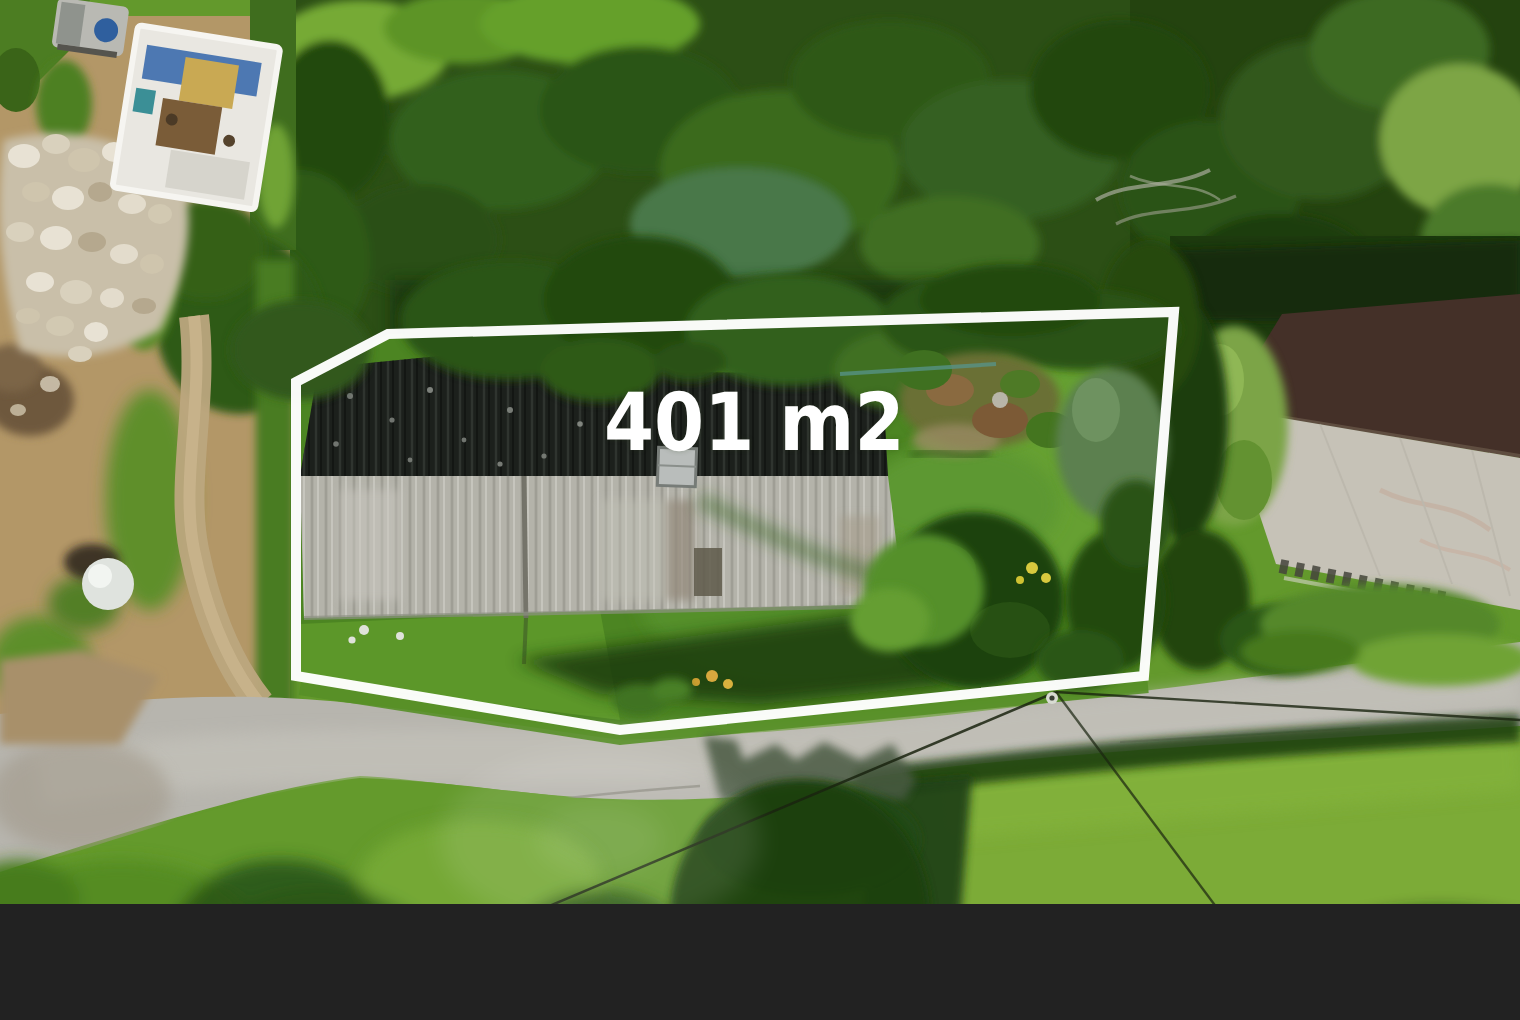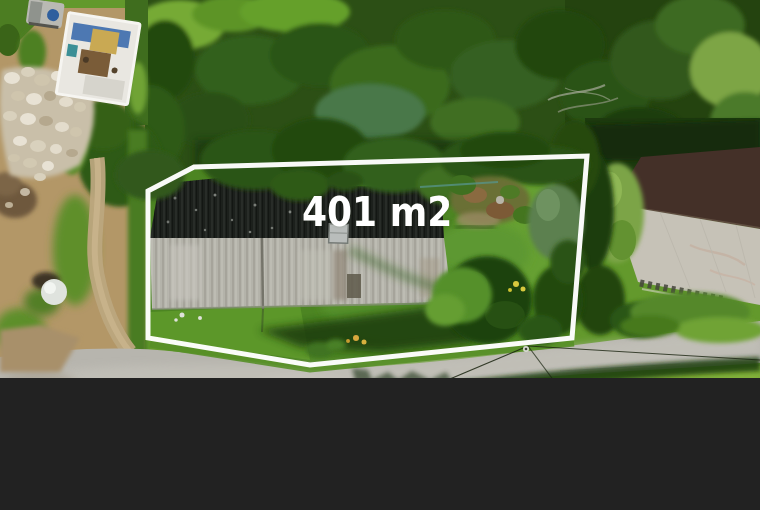--- a/index.html
+++ b/index.html
@@ -1,17 +1,17 @@
 <!DOCTYPE html>
 <html><head>
 <meta charset="utf-8">
 <style>
   html,body{margin:0;padding:0;background:#222;}
   .stage{
-    position:relative;width:760px;height:378px;overflow:hidden;
+    position:relative;width:760px;height:452px;overflow:hidden;
     font-family:"DejaVu Sans","Liberation Sans",sans-serif;
     background:#63992c;
   }
   .stage svg{position:absolute;left:0;top:0;}
   .area-label{
     position:absolute;left:302px;top:192px;
     font-weight:bold;font-size:40px;line-height:40px;
     color:#ffffff;letter-spacing:0px;white-space:nowrap;
     transform:scaleX(0.9);transform-origin:left top;
     text-shadow:0 0 3px rgba(40,60,20,0.25);

